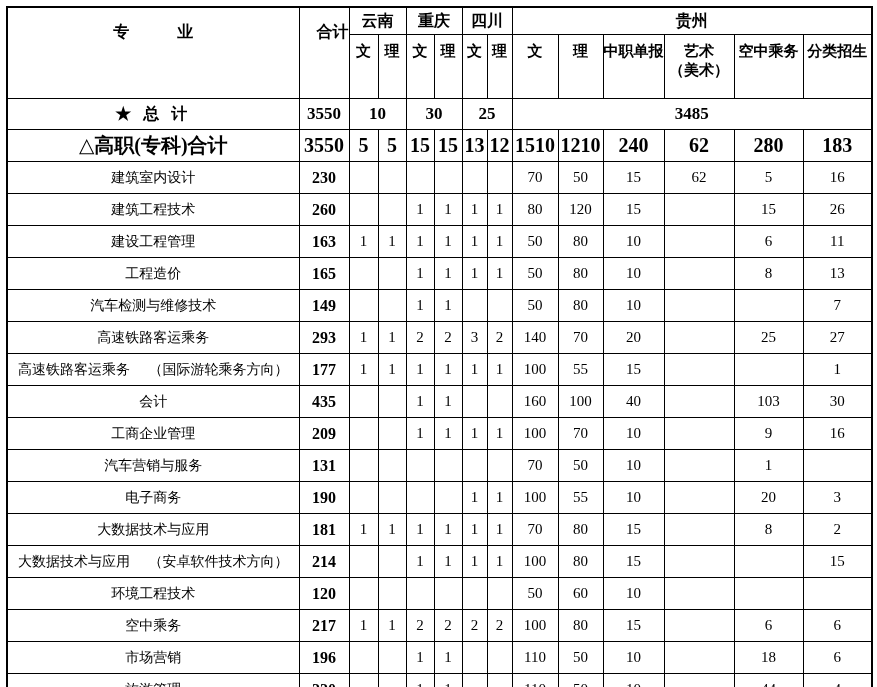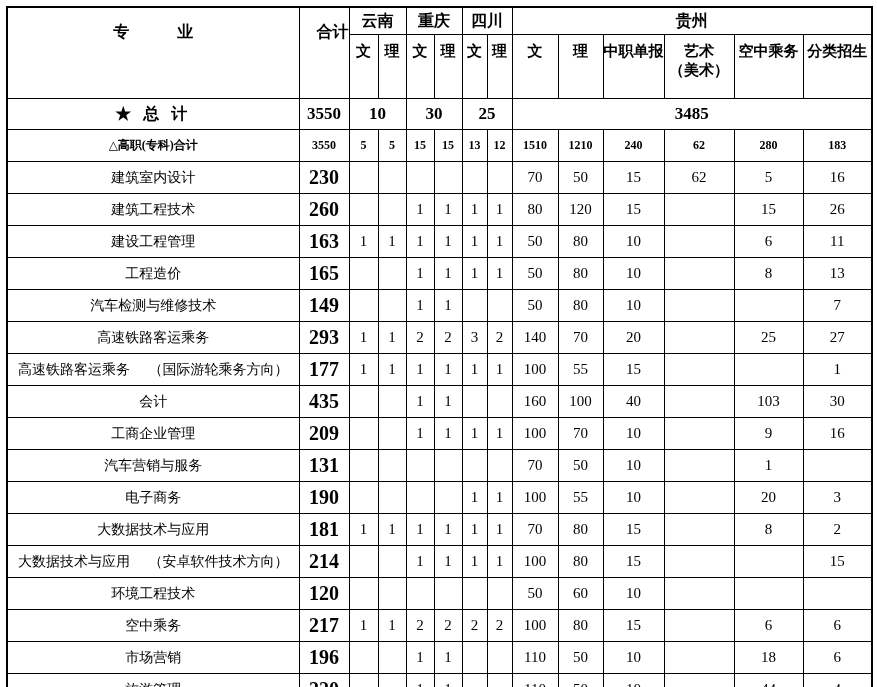--- a/index.html
+++ b/index.html
@@ -42,22 +42,22 @@
   }
   tr.summary-row td {
     font-weight: bold;
     font-size: 17px;
     height: 30px;
     margin-left: 12px;
   }
   tr.summary-row td.summary-label { font-size: 16px; letter-spacing: 4px; }
   tbody td { height: 31px; }
   td.major-cell { font-size: 14px; }
-  td.total-col { font-weight: bold; font-size: 20px; }
-  tr.bold-row td { font-weight: bold; font-size: 12px; }
+  td.total-col { font-weight: bold; font-size: 16px; }
+  tr.bold-row td { font-weight: bold; font-size: 20px; }
   .split-label {
     display: flex;
     justify-content: space-between;
     align-items: center;
     padding: 0 10px;
   }
 </style>
 </head>
 <body>
 

